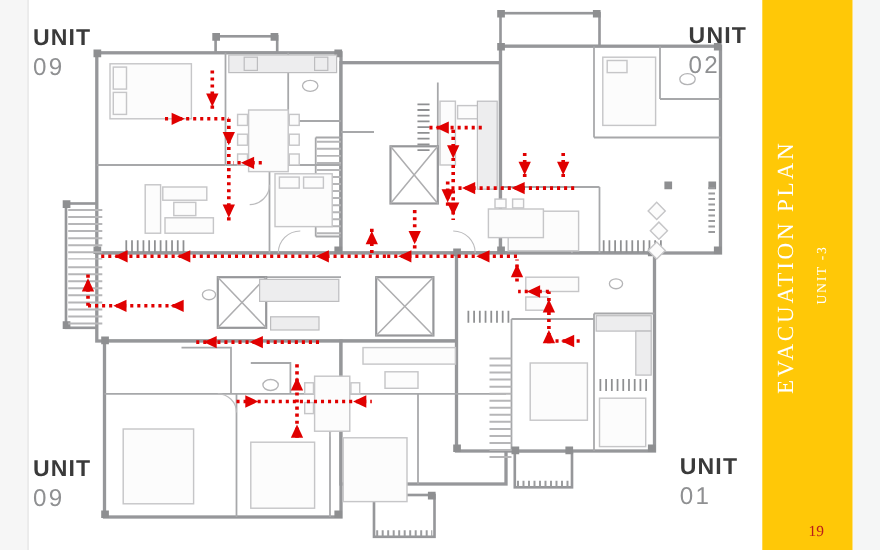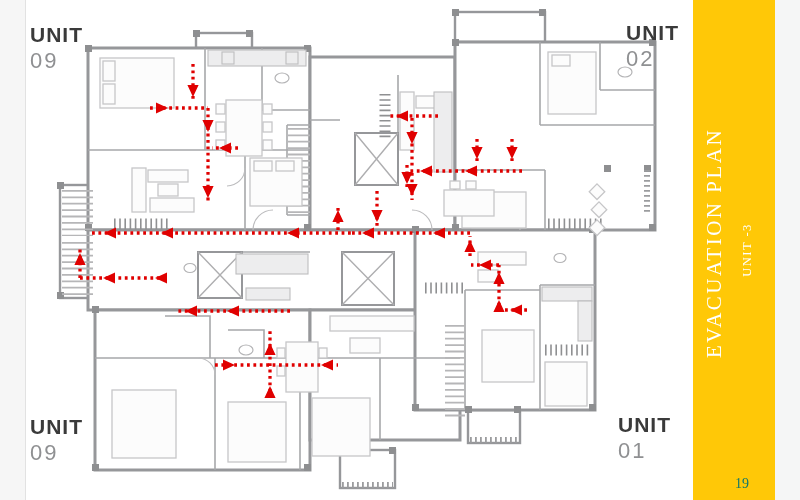--- a/index.html
+++ b/index.html
@@ -52,21 +52,21 @@
     font-size:21px;letter-spacing:2.5px;
   }
   .v-sub{
     position:absolute;left:54px;top:250px;
     transform:translate(-50%,-50%) rotate(-90deg);
     white-space:nowrap;color:#fff;
     font-family:"Liberation Serif", serif;
     font-size:12.5px;letter-spacing:1.5px;
   }
   .page-num{
-    position:absolute;right:26px;bottom:8px;color:#0f766e;
+    position:absolute;right:26px;bottom:8px;color:#b91c1c;
     font-family:"Liberation Serif", serif;font-size:14px;
   }
 </style>
 </head>
 <body>
 
 <div class="left-strip"></div>
 <div class="right-strip"></div>
 
 <svg class="plan-svg" width="800" height="500" viewBox="0 0 800 500">

